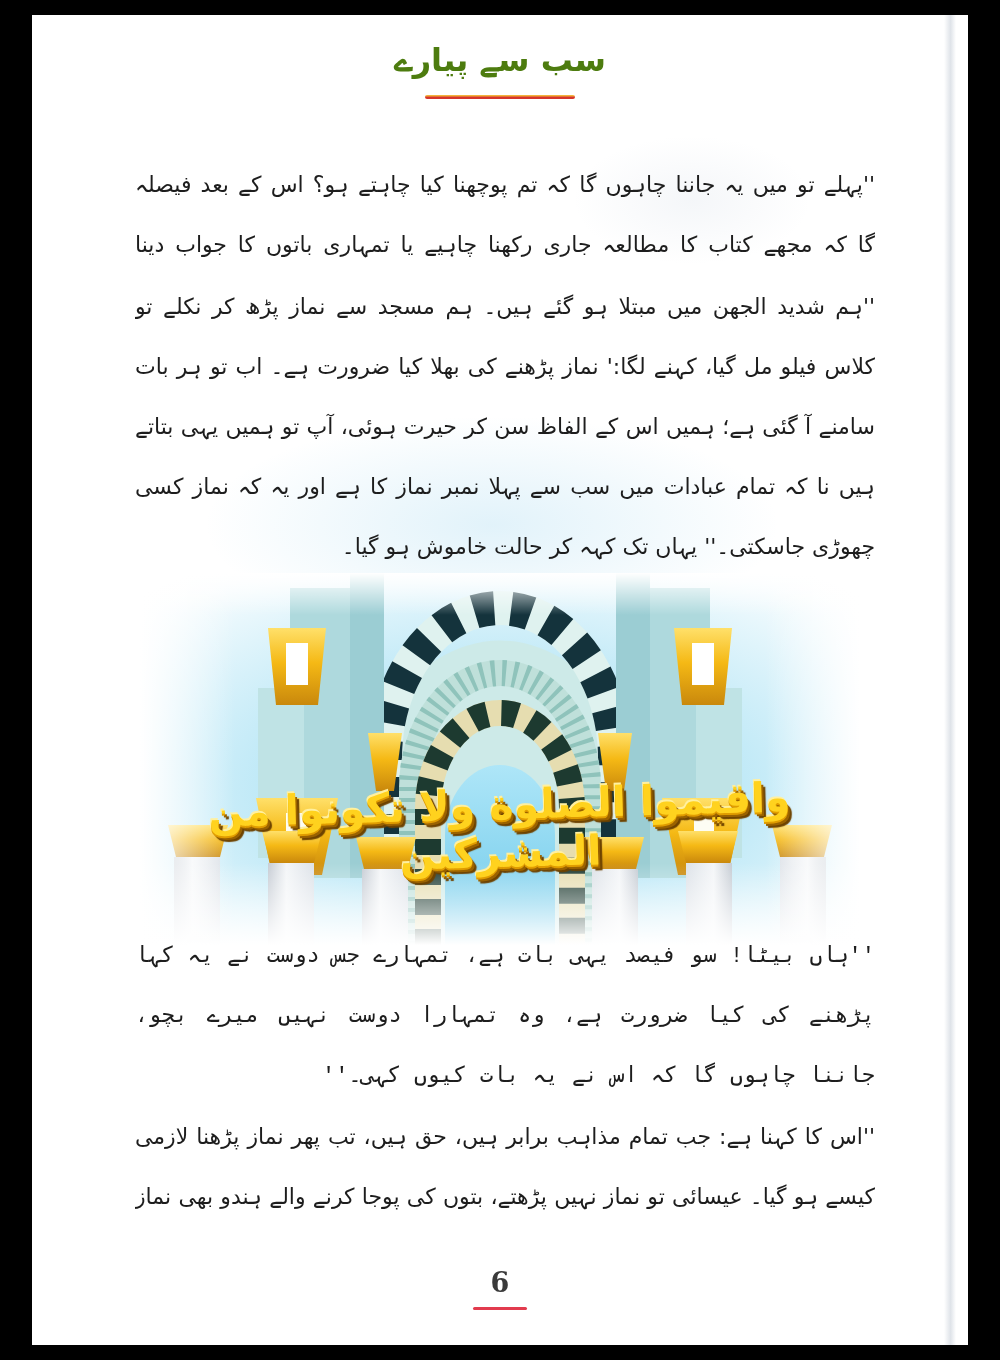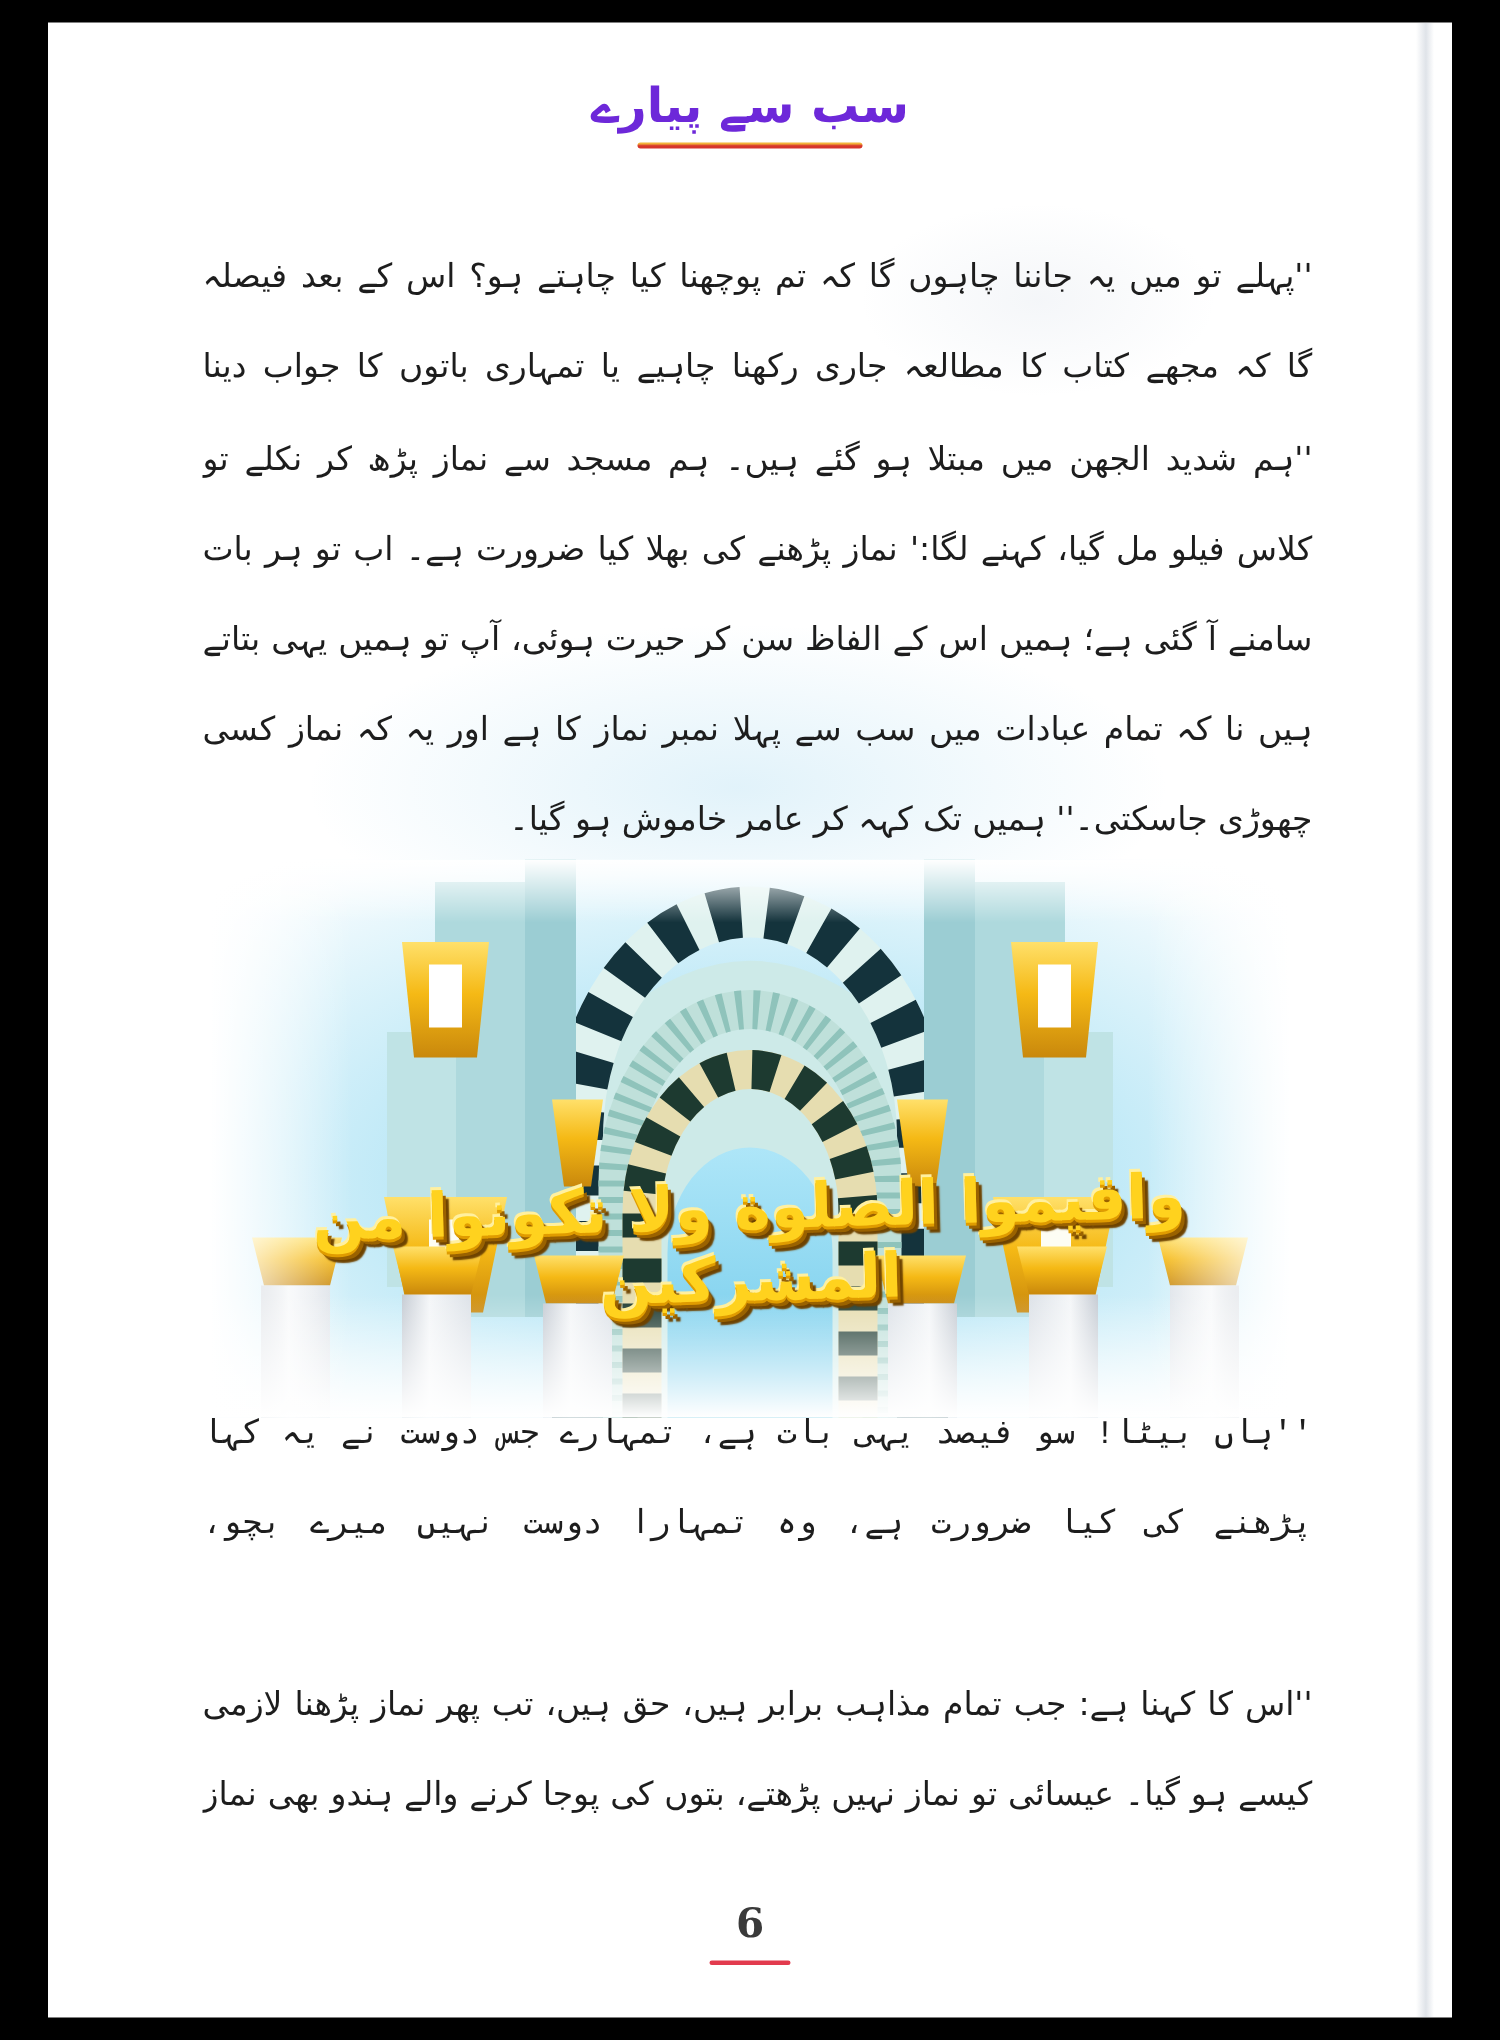--- a/index.html
+++ b/index.html
@@ -11,22 +11,22 @@
   }
   
   .wash-a{position:absolute;top:400px;left:170px;width:580px;height:220px;pointer-events:none;
     background:radial-gradient(ellipse at center,rgba(120,198,233,.22),rgba(120,198,233,0) 70%);}
   .wash-b{position:absolute;top:120px;left:540px;width:240px;height:130px;pointer-events:none;
     background:radial-gradient(ellipse at center,rgba(150,170,195,.10),rgba(150,170,195,0) 70%);}
   .scan-edge{position:absolute;right:12px;top:0;bottom:0;width:12px;pointer-events:none;
     background:linear-gradient(to right,rgba(0,0,0,0),rgba(140,155,175,.28) 55%,rgba(0,0,0,0));}
 
   
-  .title{position:absolute;top:26px;left:0;right:0;margin:10px;text-align:center;
-    direction:rtl;font-weight:bold;font-size:32px;color:#6d28d9;letter-spacing:0;}
+  .title{position:absolute;top:26px;left:0;right:0;margin:0;text-align:center;
+    direction:rtl;font-weight:bold;font-size:32px;color:#4d7c0f;letter-spacing:0;}
   .title-rule{position:absolute;top:80px;left:50%;margin-left:-75px;width:150px;height:4px;
     background:linear-gradient(to bottom,#f2b33a 20%,#d6352b 55%);border-radius:2px;}
 
   
   .para{position:absolute;left:103px;width:740px;}
   .line{direction:rtl;font-size:22px;line-height:60px;height:60px;color:#1d1d1d;
     text-align:justify;text-align-last:justify;overflow:hidden;}
   .line.short{text-align-last:right;}
   #p1{top:140px;} #p2{top:262px;} #p3{top:912px;font-family:Liberation Mono, monospace;} #p4{top:1092px;}
 
@@ -59,21 +59,21 @@
   <section class="para" id="p1">
     <div class="line">''پہلے تو میں یہ جاننا چاہوں گا کہ تم پوچھنا کیا چاہتے ہو؟ اس کے بعد فیصلہ کروں</div>
     <div class="line">گا کہ مجھے کتاب کا مطالعہ جاری رکھنا چاہیے یا تمہاری باتوں کا جواب دینا چاہیے۔''</div>
   </section>
 
   <section class="para" id="p2">
     <div class="line">''ہم شدید الجھن میں مبتلا ہو گئے ہیں۔ ہم مسجد سے نماز پڑھ کر نکلے تو ہمارا ایک</div>
     <div class="line">کلاس فیلو مل گیا، کہنے لگا:' نماز پڑھنے کی بھلا کیا ضرورت ہے۔ اب تو ہر بات کھل کر</div>
     <div class="line">سامنے آ گئی ہے؛ ہمیں اس کے الفاظ سن کر حیرت ہوئی، آپ تو ہمیں یہی بتاتے رہے</div>
     <div class="line">ہیں نا کہ تمام عبادات میں سب سے پہلا نمبر نماز کا ہے اور یہ کہ نماز کسی حالت میں بھی نہیں</div>
-    <div class="line short">چھوڑی جاسکتی۔'' ہمیں تک کہہ کر عامر خاموش ہو گیا۔</div>
+    <div class="line short">چھوڑی جاسکتی۔'' یہاں تک کہہ کر حالت خاموش ہو گیا۔</div>
   </section>
 
   <figure class="fig">
     <svg viewBox="0 0 720 372" width="720" height="372">
       <defs>
         <radialGradient id="bg" cx="50%" cy="58%" r="72%">
           <stop offset="0" stop-color="#82d7f2"></stop>
           <stop offset="0.45" stop-color="#bfe9f7"></stop>
           <stop offset="1" stop-color="#ffffff"></stop>
         </radialGradient>
@@ -150,20 +150,21 @@
       <rect x="0" y="0" width="720" height="42" fill="url(#fadeT)"></rect>
       <rect x="0" y="0" width="95" height="372" fill="url(#fadeL)"></rect>
       <rect x="625" y="0" width="95" height="372" fill="url(#fadeR)"></rect>
     </svg>
     <div class="gold-text">واقيموا الصلوة ولا تكونوا من المشركين</div>
   </figure>
 
   <section class="para" id="p3">
     <div class="line">''ہاں بیٹا! سو فیصد یہی بات ہے، تمہارے جس دوست نے یہ کہا ہے کہ نماز</div>
     <div class="line">پڑھنے کی کیا ضرورت ہے، وہ تمہارا دوست نہیں میرے بچو، بدترین دشمن ہے، تاہم میں</div>
+    <div class="line short">جاننا چاہوں گا کہ اس نے یہ بات کیوں کہی۔''</div>
   </section>
 
   <section class="para" id="p4">
     <div class="line">''اس کا کہنا ہے: جب تمام مذاہب برابر ہیں، حق ہیں، تب پھر نماز پڑھنا لازمی</div>
     <div class="line">کیسے ہو گیا۔ عیسائی تو نماز نہیں پڑھتے، بتوں کی پوجا کرنے والے ہندو بھی نماز نہیں</div>
   </section>
 
   <div class="pagenum">6</div>
   <div class="pagenum-rule"></div>
 

